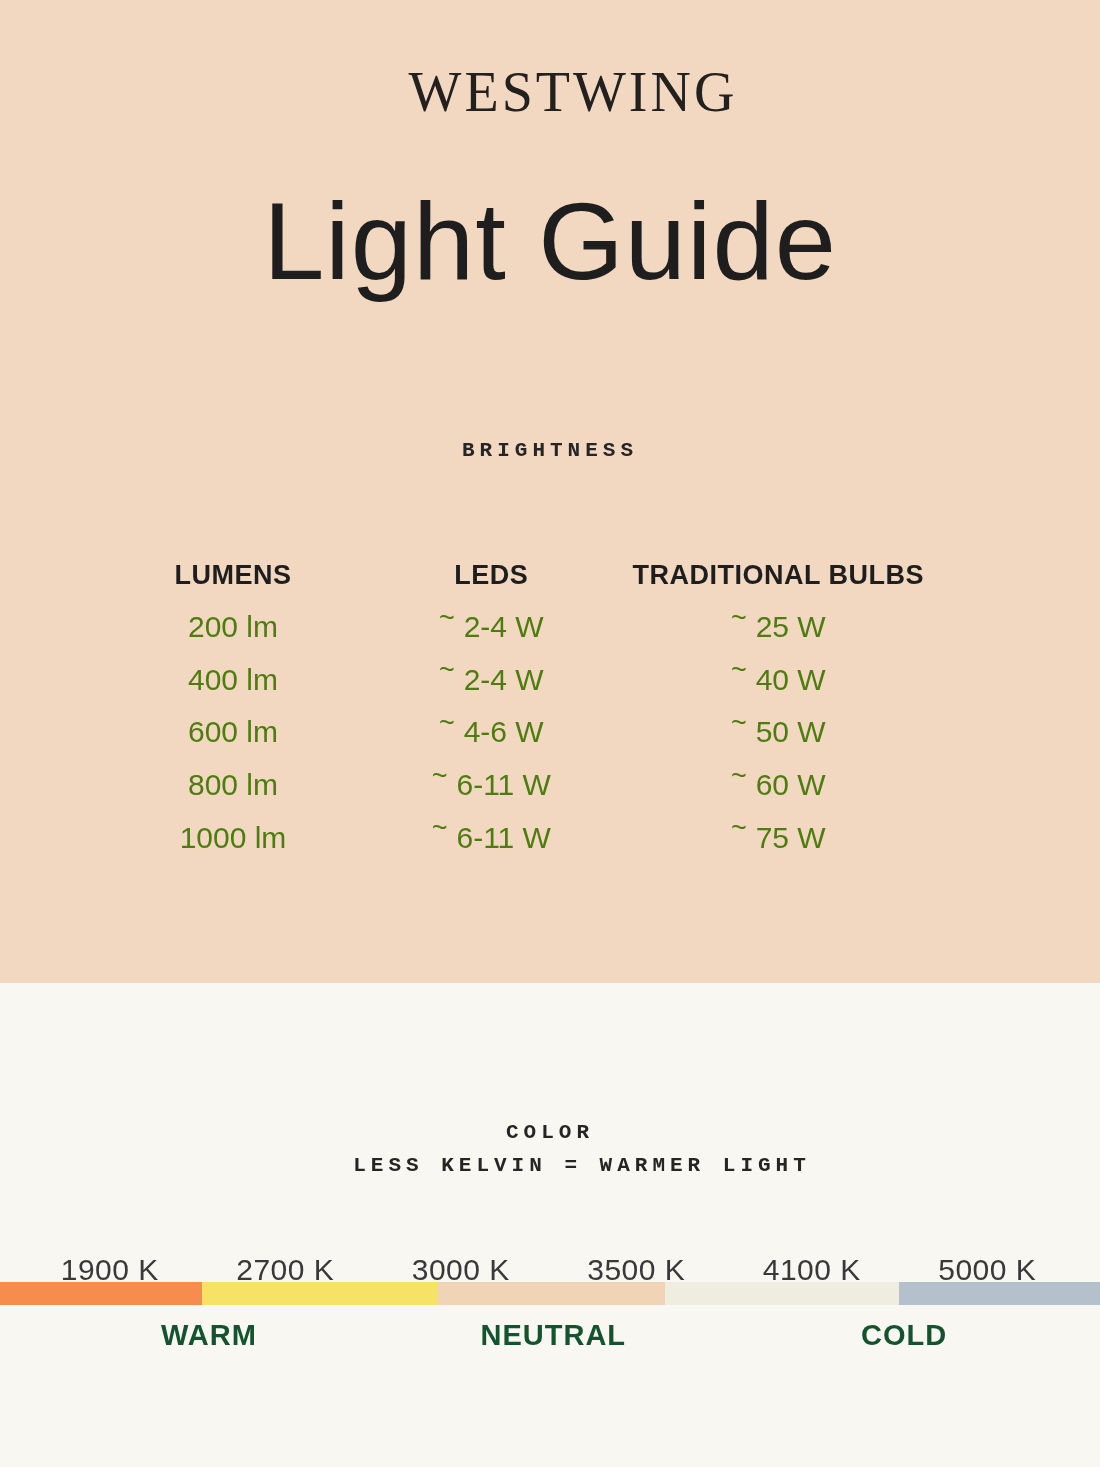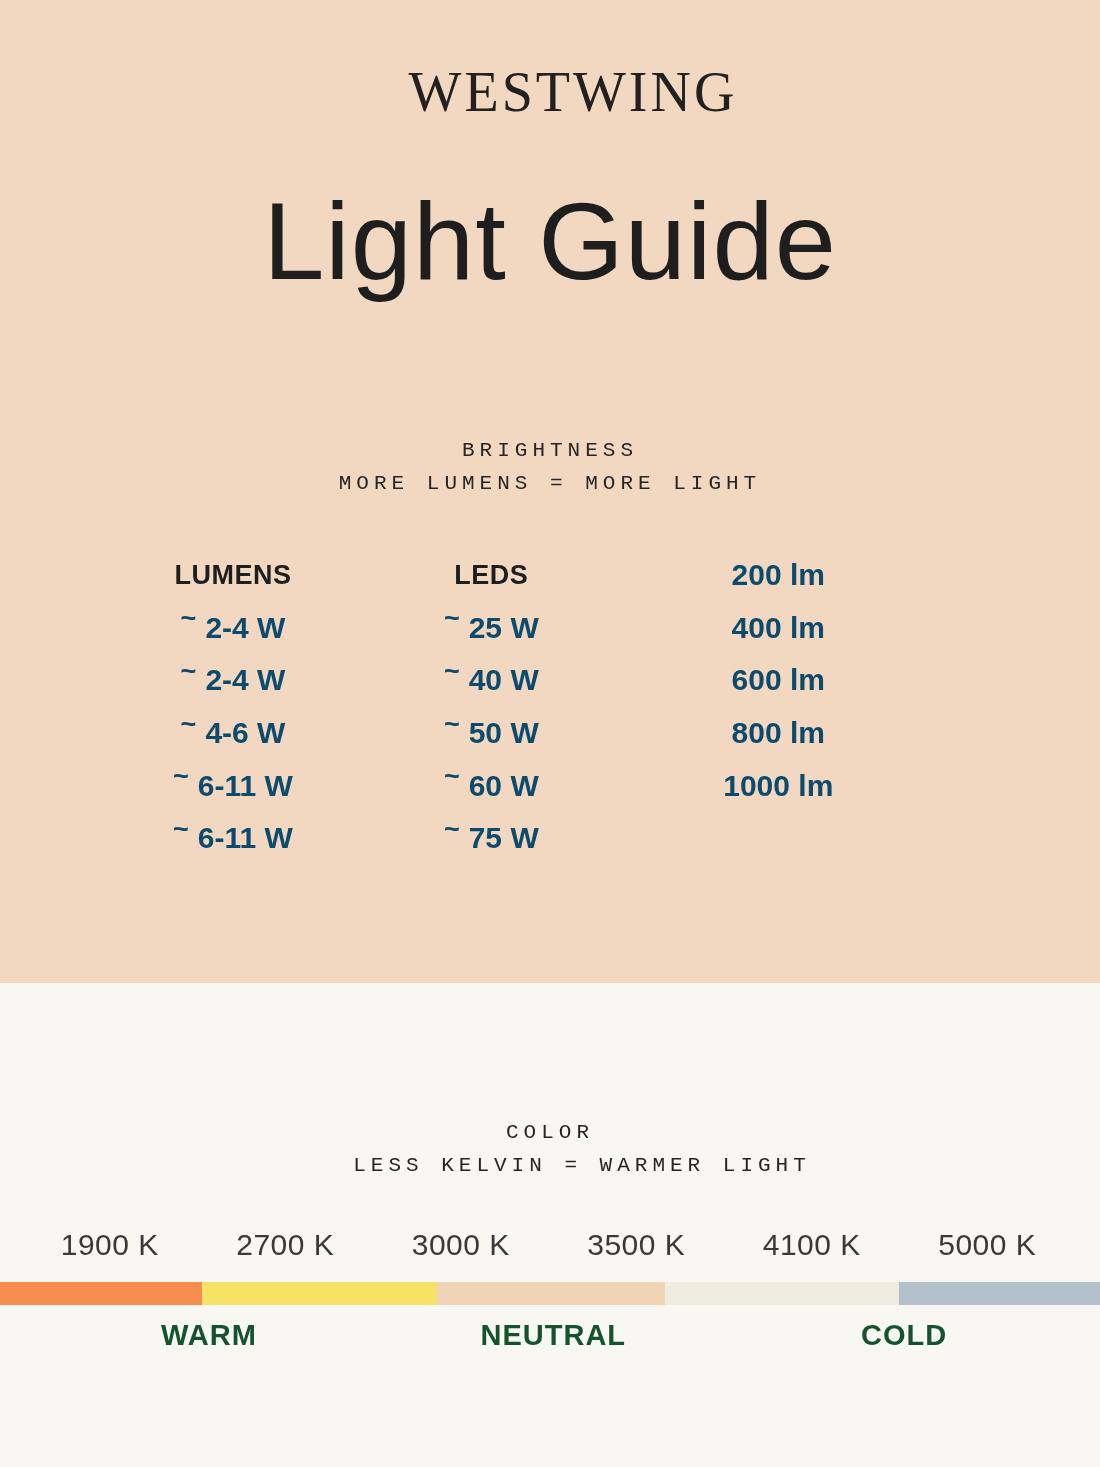--- a/index.html
+++ b/index.html
@@ -28,21 +28,21 @@
   .title {
     top: 186px;
     font-size: 110px;
     font-weight: 400;
     letter-spacing: 1px;
     line-height: 1;
     color: #1e1e1e;
   }
   .mono {
     font-family: "Liberation Mono", "DejaVu Sans Mono", monospace;
-    font-weight: 400;
+    font-weight: 700;
     font-size: 21px;
     letter-spacing: 5px;
     line-height: 1;
     color: #252525;
   }
   .brightness-heading { top: 440px; }
   .brightness-subheading { top: 473px; }
 
   .lumen-table {
     position: absolute;
@@ -61,36 +61,36 @@
   }
   .lumen-table .cell.head {
     height: 52px;
     font-size: 27px;
     font-weight: 700;
     letter-spacing: 0.5px;
     color: #1e1e1e;
   }
   .lumen-table .cell.value {
     font-size: 30px;
-    font-weight: 700;
-    color: #0c4a6e;
+    font-weight: 400;
+    color: #4d7c0f;
   }
   .tilde {
     display: inline-block;
     transform: translateY(-9px);
     margin-right: 9px;
     font-size: 27px;
   }
 
   .color-heading { top: 139px; }
   .color-subheading { top: 172px; padding-left: 32px; }
 
   .kelvin-row {
     position: absolute;
-    top: 245px;
+    top: 270px;
     left: 42px;
     width: 1013px;
     display: flex;
     gap: 40px;
   }
   .kelvin-row .kelvin-cell {
     flex: 1;
     text-align: center;
     font-size: 30px;
     font-weight: 400;
@@ -129,25 +129,25 @@
 </style>
 </head>
 <body>
 
 <div class="page">
 
   <div class="section-top" style="background: rgb(242, 216, 192);">
     <div class="centered brand">WESTWING</div>
     <div class="centered title">Light Guide</div>
     <div class="centered mono brightness-heading">BRIGHTNESS</div>
-    <div class="centered mono brightness-subheading">MORE LUMENS = MORE LIGHT</div>
 
     <div class="lumen-table">
       <div class="cell head">LUMENS</div>
       <div class="cell head">LEDS</div>
+      <div class="cell head">TRADITIONAL BULBS</div>
 
       <div class="cell value">200 lm</div>
       <div class="cell value">
           <span class="tilde">~</span>
           <span>2-4 W</span>
         </div>
       <div class="cell value">
           <span class="tilde">~</span>
           <span>25 W</span>
         </div>

